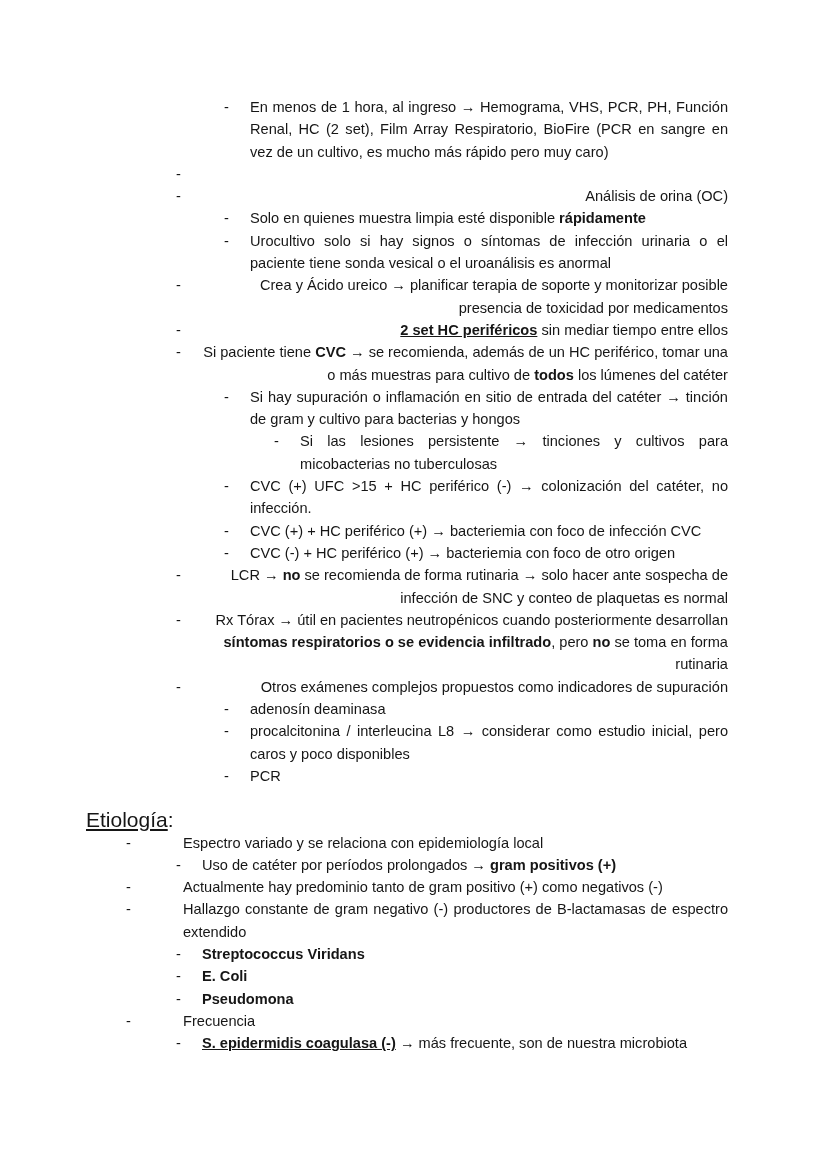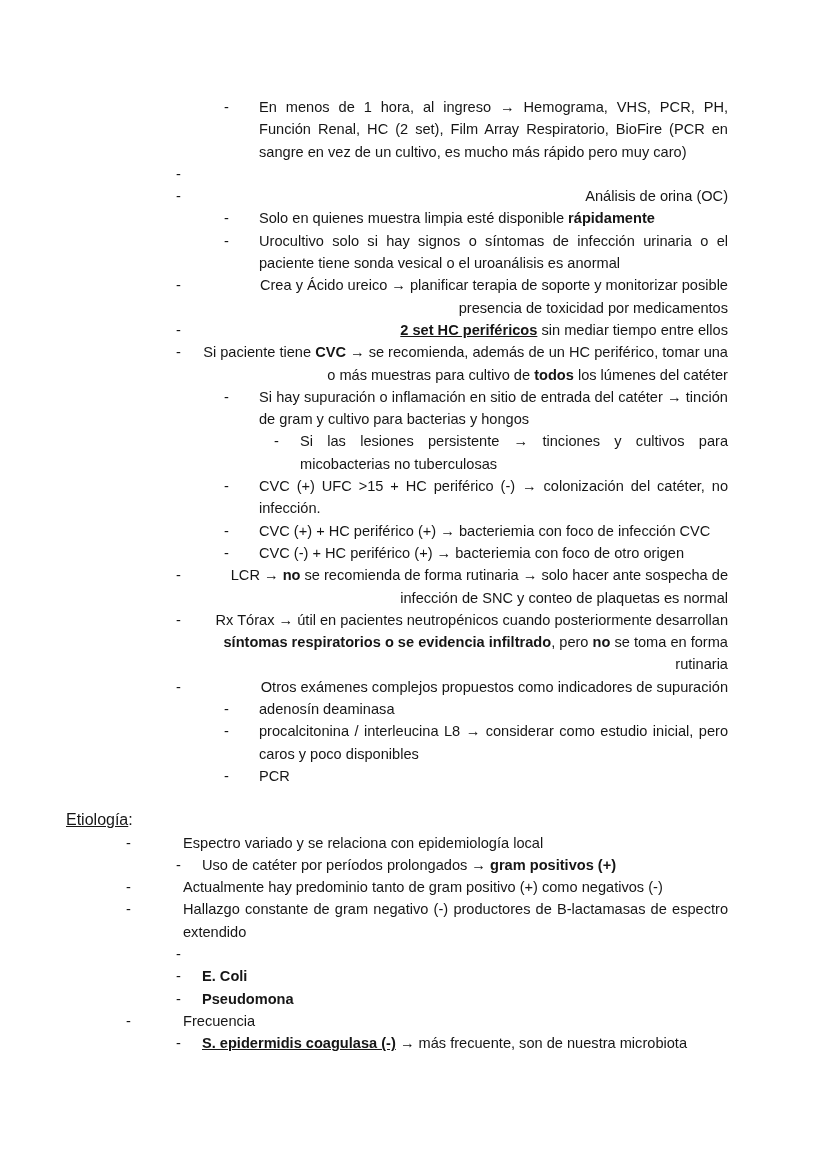--- a/index.html
+++ b/index.html
@@ -48,36 +48,36 @@
     text-justify: inter-word;
     hyphens: none;
   }
   .txt.nojust { text-align: left; }
 
   
   .lvlA .bullet { width: 24px; margin-left: 176px; }
   .lvlA .txt    { margin-right: 100px; text-align: right; }
 
   .lvlB .bullet { width: 26px; margin-left: 224px; }
-  .lvlB .txt    { margin-right: 100px; margin-left: 9px; }
+  .lvlB .txt    { margin-right: 100px; }
 
   .lvlC .bullet { width: 26px; margin-left: 274px; }
   .lvlC .txt    { margin-right: 100px; }
 
   
   .etA .bullet { width: 24px; margin-left: 126px; }
   .etA .txt    { margin-right: 100px; margin-left: 33px; }
 
   .etB .bullet { width: 26px; margin-left: 176px; }
   .etB .txt    { margin-right: 100px; }
 
   
   .section-head {
-    margin-left: 66px;
-    font-size: 16px;
+    margin-left: 86px;
+    font-size: 21px;
     line-height: 22.3px;
   }
   .section-head .u { text-decoration: underline; }
 
   b, .b { font-weight: bold; }
   .u { }
   .bu { font-weight: bold; text-decoration: underline; margin-top: 29px; }
 
   .gap { height: 22px; }
 </style>
@@ -183,20 +183,21 @@
         <div class="row etA">
           <span class="bullet">-</span>
           <span class="txt nojust"><span>Actualmente hay predominio tanto de gram positivo (+) como negativos (-)</span></span>
         </div>
         <div class="row etA">
           <span class="bullet">-</span>
           <span class="txt"><span>Hallazgo constante de gram negativo (-) productores de B-lactamasas de espectro extendido</span></span>
         </div>
         <div class="row etB">
           <span class="bullet">-</span>
+          <span class="txt nojust"><span class="b">Streptococcus Viridans</span></span>
         </div>
         <div class="row etB">
           <span class="bullet">-</span>
           <span class="txt nojust"><span class="b">E. Coli</span></span>
         </div>
         <div class="row etB">
           <span class="bullet">-</span>
           <span class="txt nojust"><span class="b">Pseudomona</span></span>
         </div>
         <div class="row etA">

